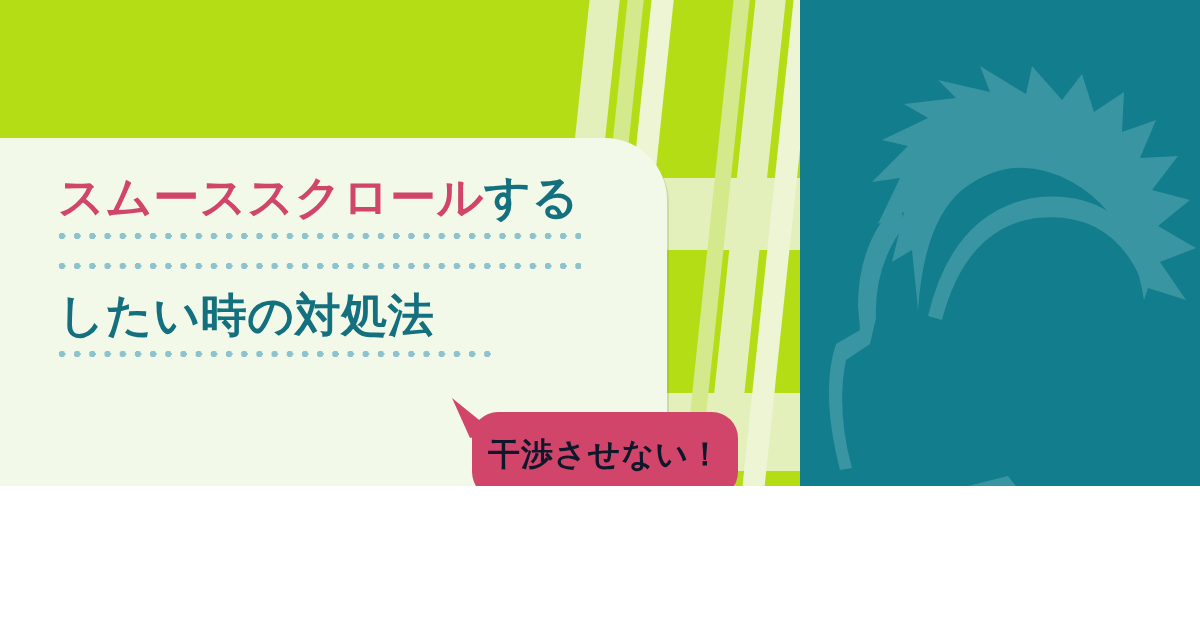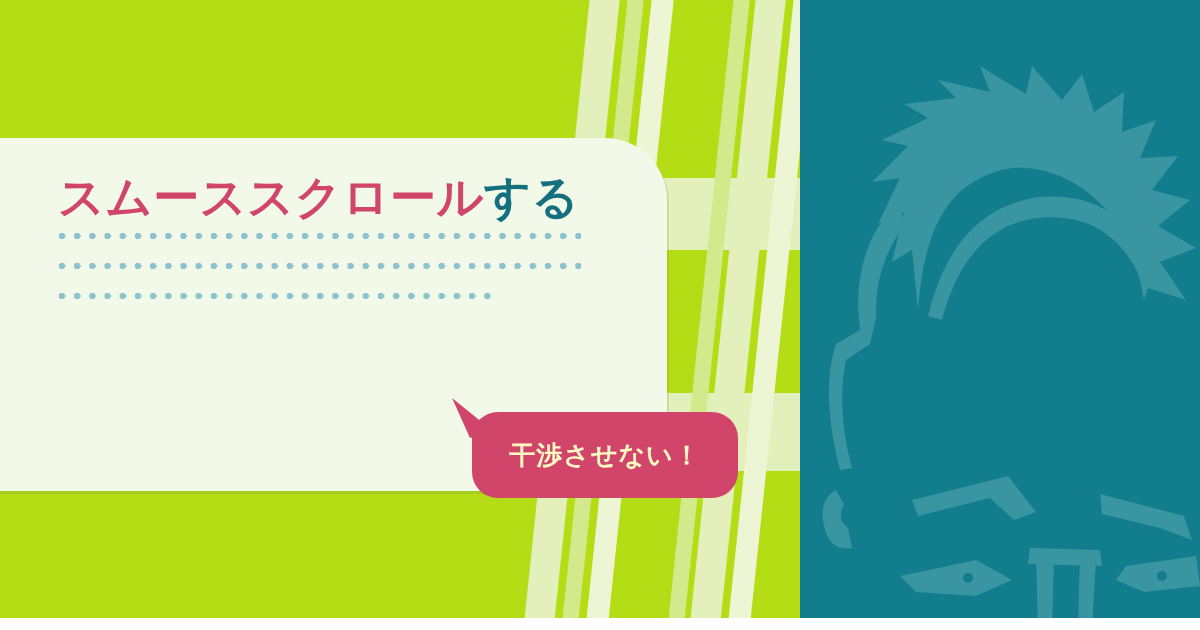--- a/index.html
+++ b/index.html
@@ -1,21 +1,21 @@
 <!DOCTYPE html>
 <html><head>
 <meta charset="utf-8">
 <style>
   * { margin:0; padding:0; box-sizing:border-box; }
   html,body { width:1200px; height:630px; overflow:hidden; }
   body {
     font-family:"Liberation Sans","DejaVu Sans",sans-serif;
     background:#ffffff;
   }
-  #stage { position:relative; width:1200px; height:618px; overflow:hidden; background:#B5DD16;padding-left:14px; }
+  #stage { position:relative; width:1200px; height:486px; overflow:hidden; background:#B5DD16;padding-left:14px; }
 
   
   #green-area {
     position:absolute; left:0; top:0; width:800px; height:630px;
     background:#B5DD16; overflow:hidden;
   }
   
   .hband { position:absolute; left:0; width:800px; background:#E4F0BC; }
   .hband.b1 { top:178px; height:72px; }
   .hband.b2 { top:393px; height:78px; }
@@ -69,21 +69,21 @@
   #badge {
     position:absolute; left:472px; top:412px;
     width:266px; height:86px;
     background:#D1456B; border-radius:26px;
     display:flex; align-items:center; justify-content:center;
   }
   #badge-tail {
     position:absolute; left:-22px; top:-14px; width:44px; height:40px;
   }
   #badge-text {
-    color:#fef9c3; font-size:26px; font-weight:bold;
+    color:#0f172a; font-size:32px; font-weight:bold;
     letter-spacing:1px; white-space:nowrap;
     font-family:"DejaVu Sans","Liberation Sans",sans-serif;
     position:relative; z-index:2;
   }
 </style>
 </head>
 <body>
 
 <div id="stage">
 
@@ -140,20 +140,23 @@
   <div id="card">
     <div id="headline">
 
       <div class="hline">
         <span class="pink">スムーススクロール</span><span class="teal">する</span>
       </div>
       <div class="dotrule r1"></div>
 
       <div class="dotrule r2"></div>
 
+      <div class="hline">
+        <span class="teal">したい時の対処法</span>
+      </div>
       <div class="dotrule r3"></div>
 
     </div>
   </div>
 
   <div id="badge">
     <svg id="badge-tail" viewBox="0 0 44 40">
       <path d="M2 0 L44 34 L20 40 Z" fill="#D1456B"></path>
     </svg>
     <span id="badge-text">干渉させない！</span>

